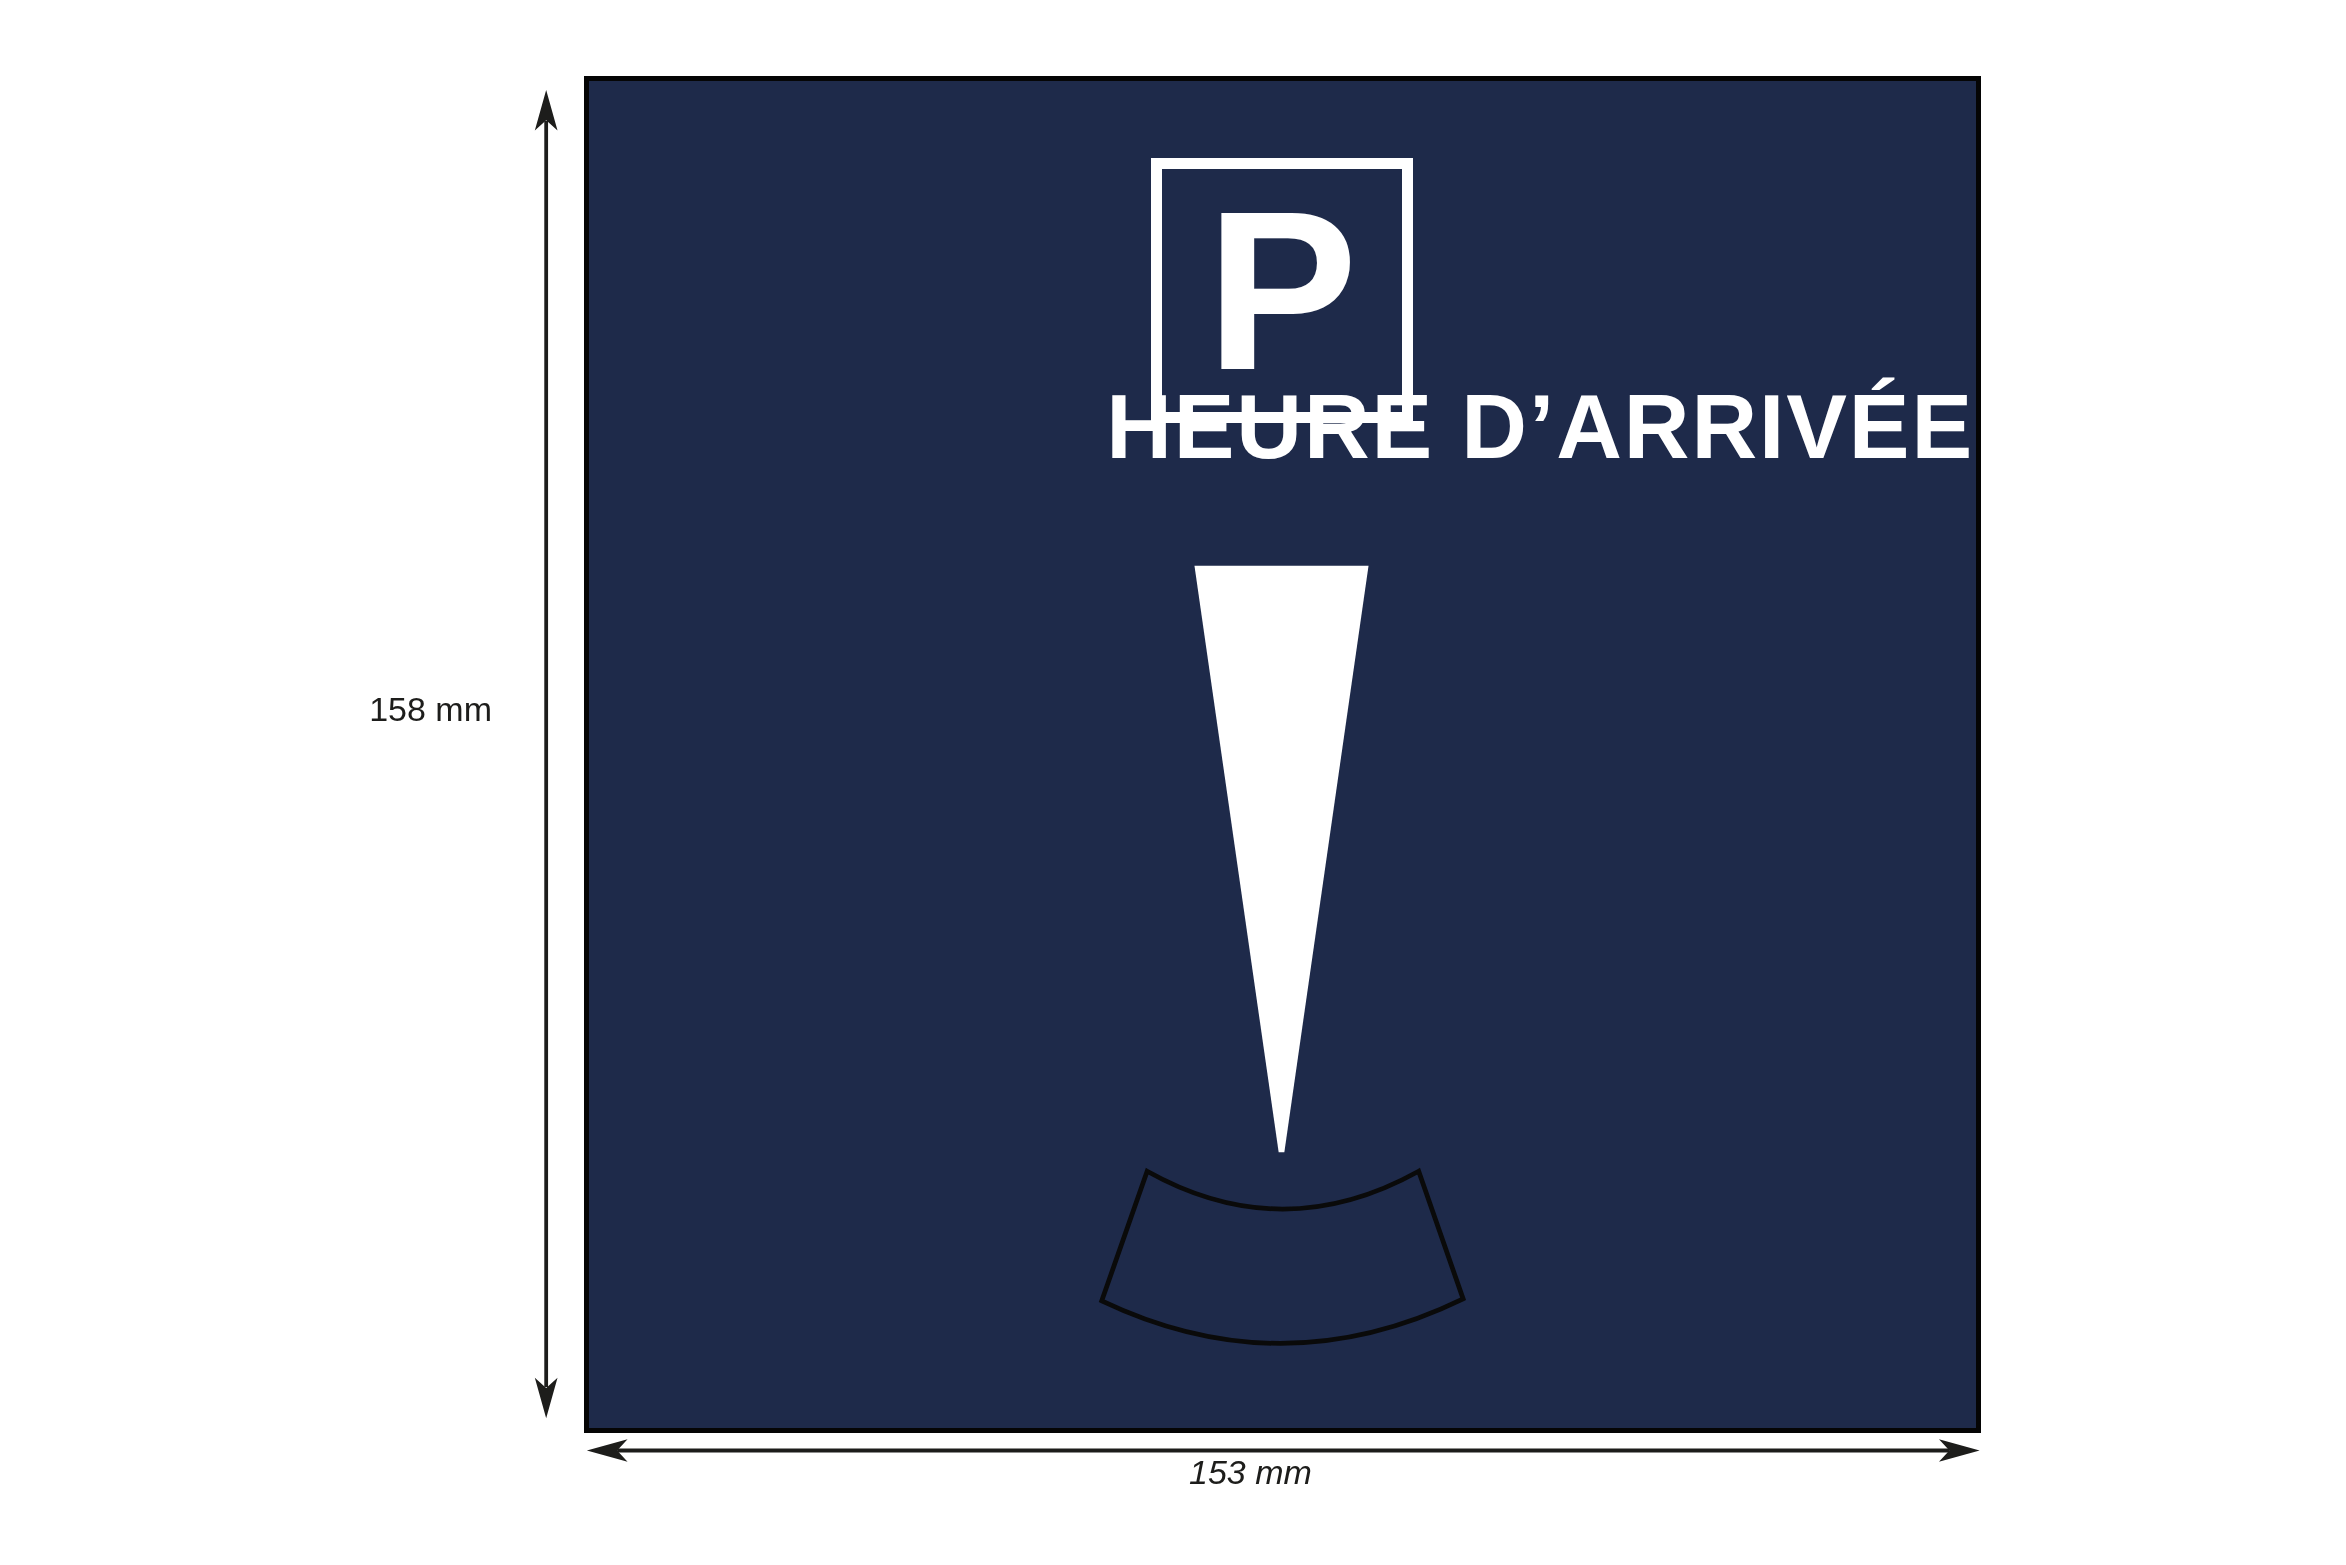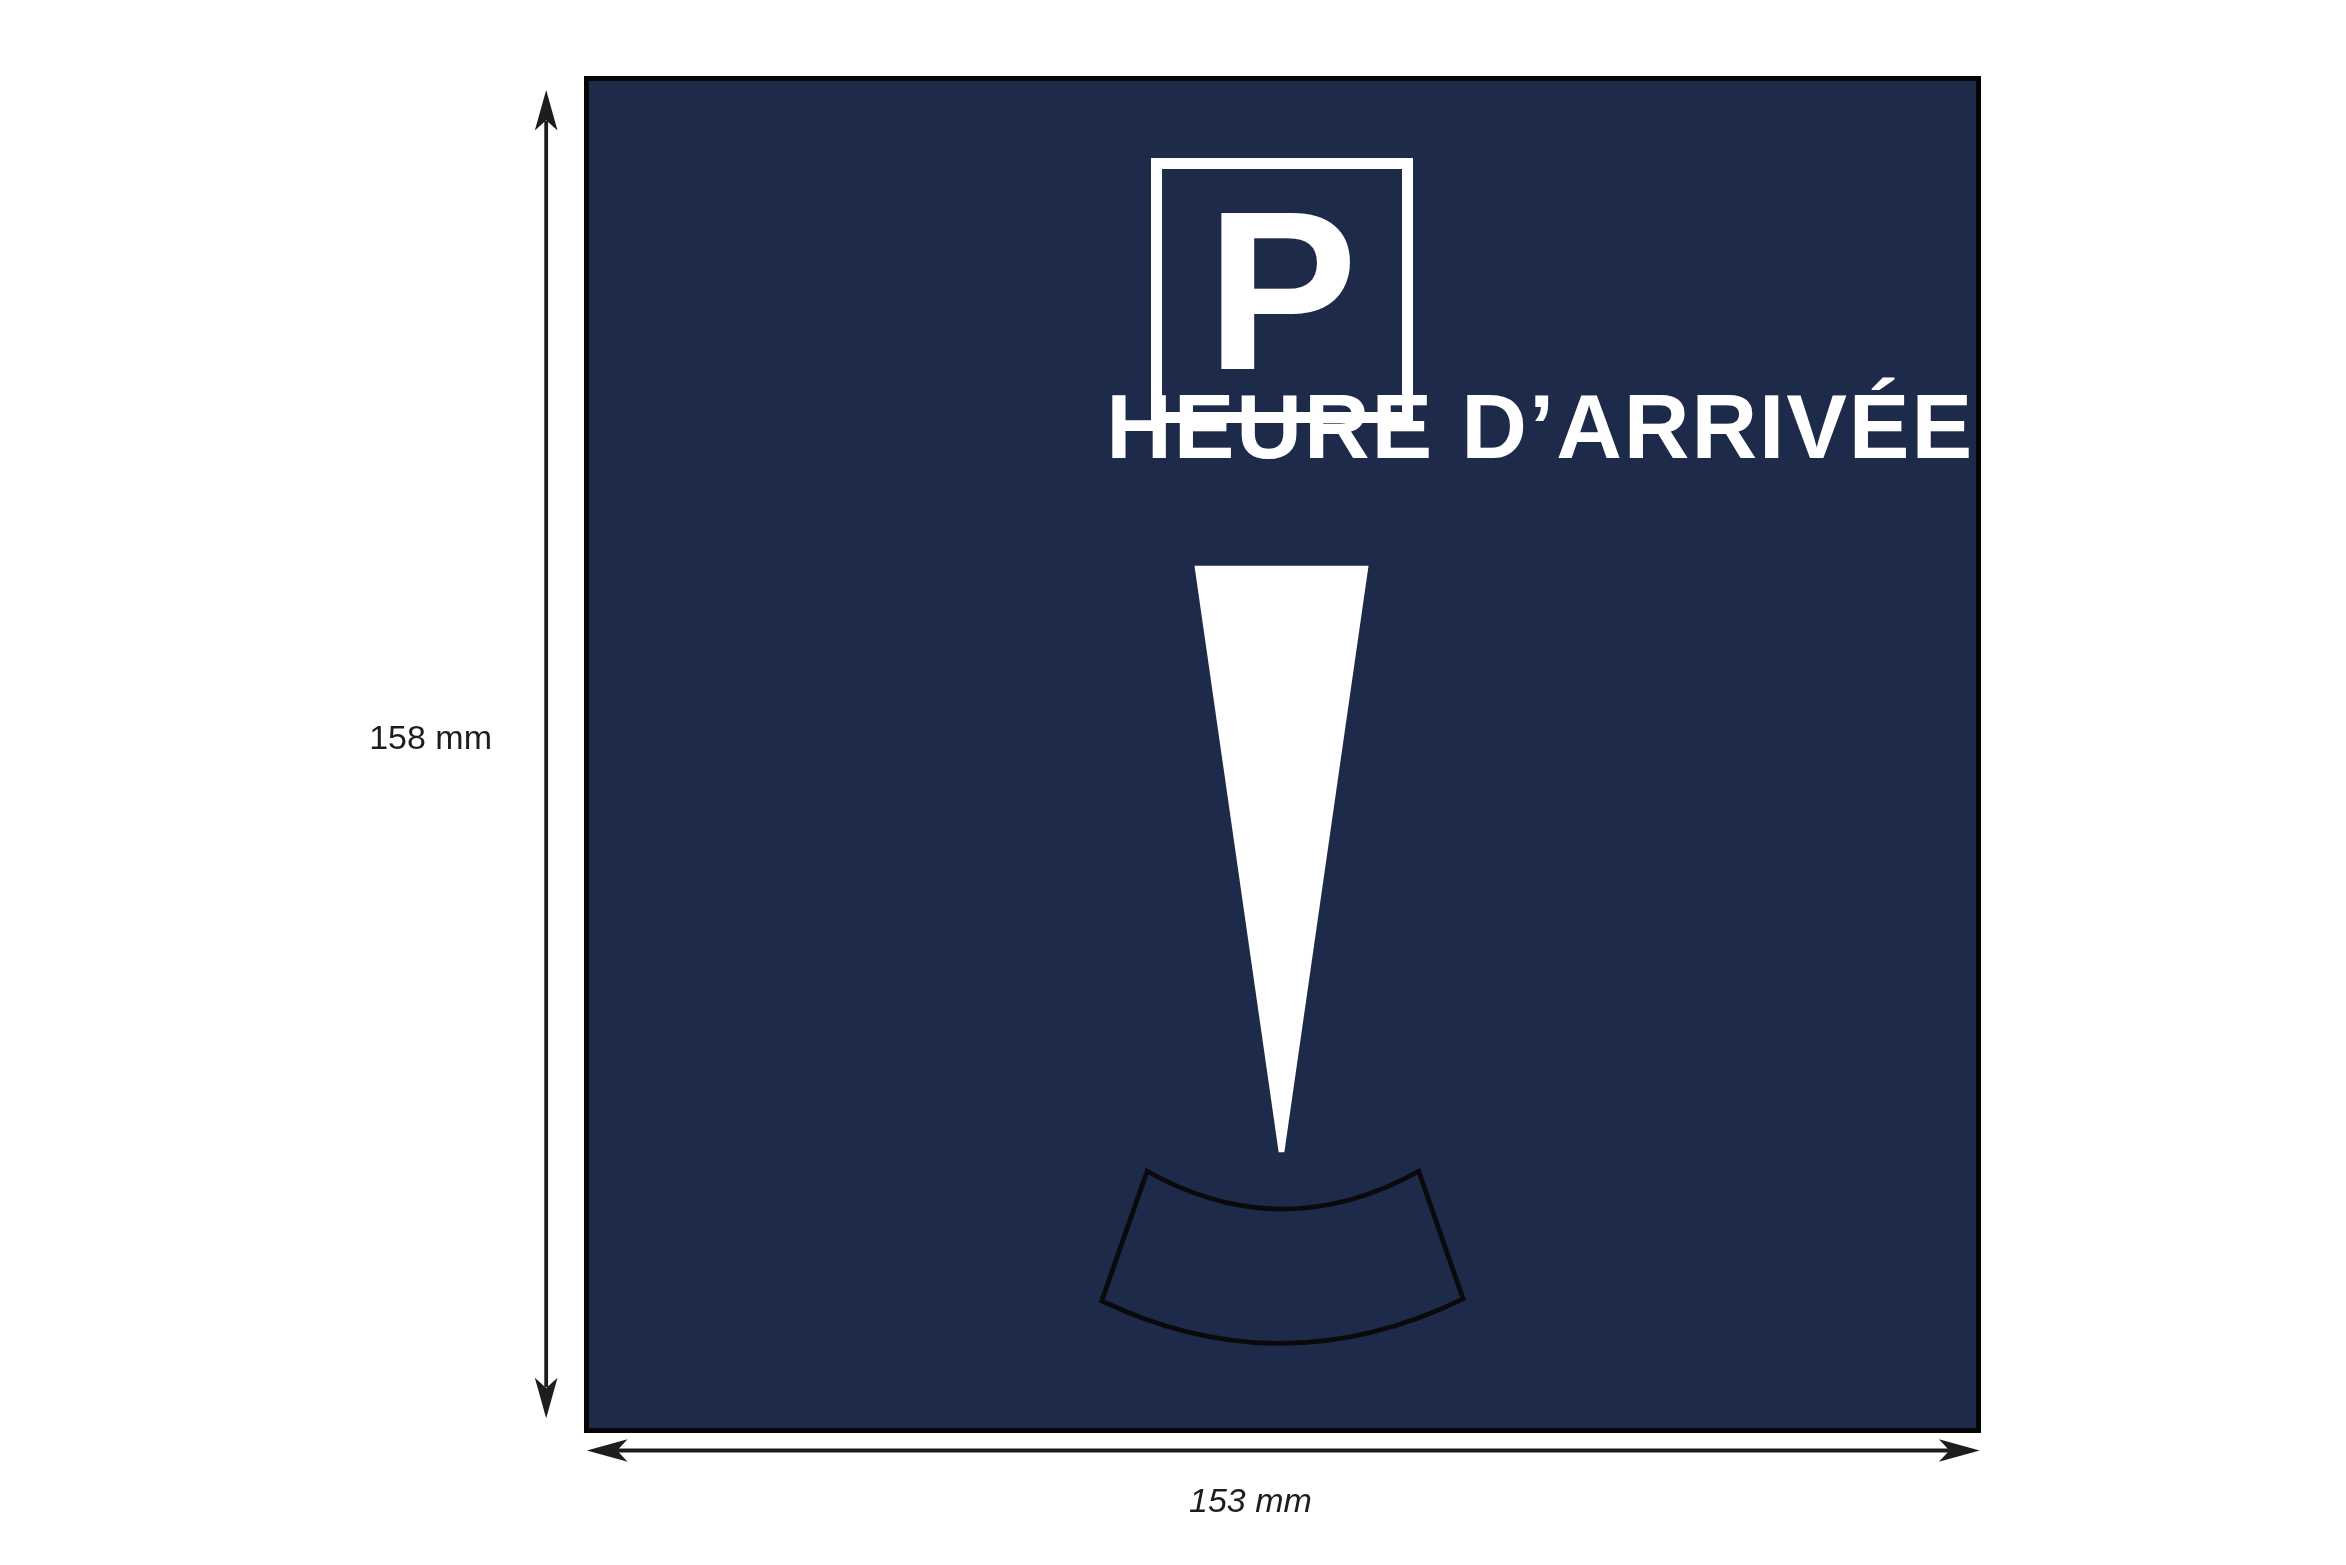--- a/index.html
+++ b/index.html
@@ -80,21 +80,20 @@
     top: 0;
     width: 2347px;
     height: 1565px;
   }
   .dim-label {
     position: absolute;
     color: #1d1d1b;
     font-size: 34px;
     line-height: 1;
     white-space: nowrap;
-    margin-top: 28px;
   }
   .dim-label.height {
     left: 322px;
     top: 692px;
     width: 170px;
     text-align: right;
   }
   .dim-label.width {
     left: 1189px;
     top: 1455px;

